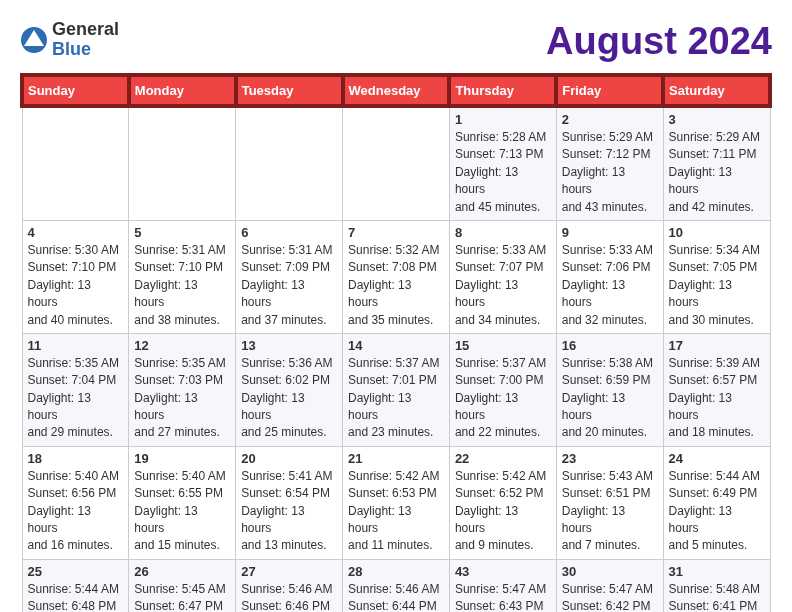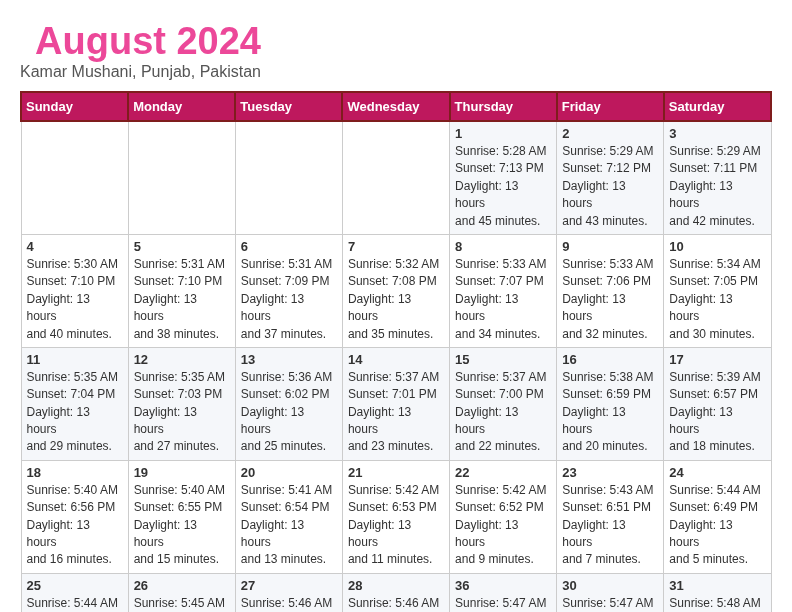--- a/index.html
+++ b/index.html
@@ -39,39 +39,39 @@
       width: 28px;
       height: 28px;
       margin-right: 4px;
     }
     .title-block {
       text-align: right;
     }
     .calendar-title {
       font-size: 38px;
       font-weight: bold;
-      color: #ec4899;
+      color: #4c1d95;
     }
     .calendar-subtitle {
       font-size: 16px;
       color: #555;
     }
     table {
       width: 100%;
       border-collapse: collapse;
       font-size: 11px;
     }
     thead tr th {
-      background-color: #be185d;
+      background-color: #ef4444;
       color: #fff;
       padding: 6px 4px;
       text-align: left;
       font-size: 13px;
       font-weight: bold;
-      border: 2px solid #7f1d1d;
+      border: 4px solid #7f1d1d;
     }
     tbody tr td {
       border: 1px solid #ccc;
       vertical-align: top;
       padding: 4px 5px;
       height: 80px;
       width: 14.28%;
       background: #fff;
     }
     tbody tr:nth-child(odd) td {
@@ -90,23 +90,32 @@
       line-height: 1.45;
     }
     .empty-cell {
       background: #fff !important;
     }
   </style>
 </head>
 <body>
 
 <div class="header">
+  <div class="logo">
+    <svg class="logo-icon" viewBox="0 0 28 28">
+      <circle cx="14" cy="14" r="13" fill="#2e6db4"></circle>
+      <polygon points="14,4 24,20 4,20" fill="#fff"></polygon>
+    </svg>
+    <div class="logo-text">
+      <span class="logo-general">General</span>
+      <span class="logo-blue">Blue</span>
+    </div>
+  </div>
   <div class="title-block">
     <div class="calendar-title">August 2024</div>
-    <div class="calendar-subtitle">Kamar Mushani, Punjab, Pakistan</div>
   </div>
 </div>
 
 <table>
   <thead>
     <tr>
     <th>Sunday</th>
         <th>Monday</th>
         <th>Tuesday</th>
         <th>Wednesday</th>
@@ -319,21 +328,21 @@
 and 0 minutes.</div>
         </td>
         <td>
           <span class="day-num">28</span>
           <div class="day-info" style="white-space: pre-line;">Sunrise: 5:46 AM
 Sunset: 6:44 PM
 Daylight: 12 hours
 and 58 minutes.</div>
         </td>
         <td>
-          <span class="day-num">36</span>
+          <span class="day-num">43</span>
           <div class="day-info" style="white-space: pre-line;">Sunrise: 5:47 AM
 Sunset: 6:43 PM
 Daylight: 12 hours
 and 56 minutes.</div>
         </td>
         <td>
           <span class="day-num">30</span>
           <div class="day-info" style="white-space: pre-line;">Sunrise: 5:47 AM
 Sunset: 6:42 PM
 Daylight: 12 hours

